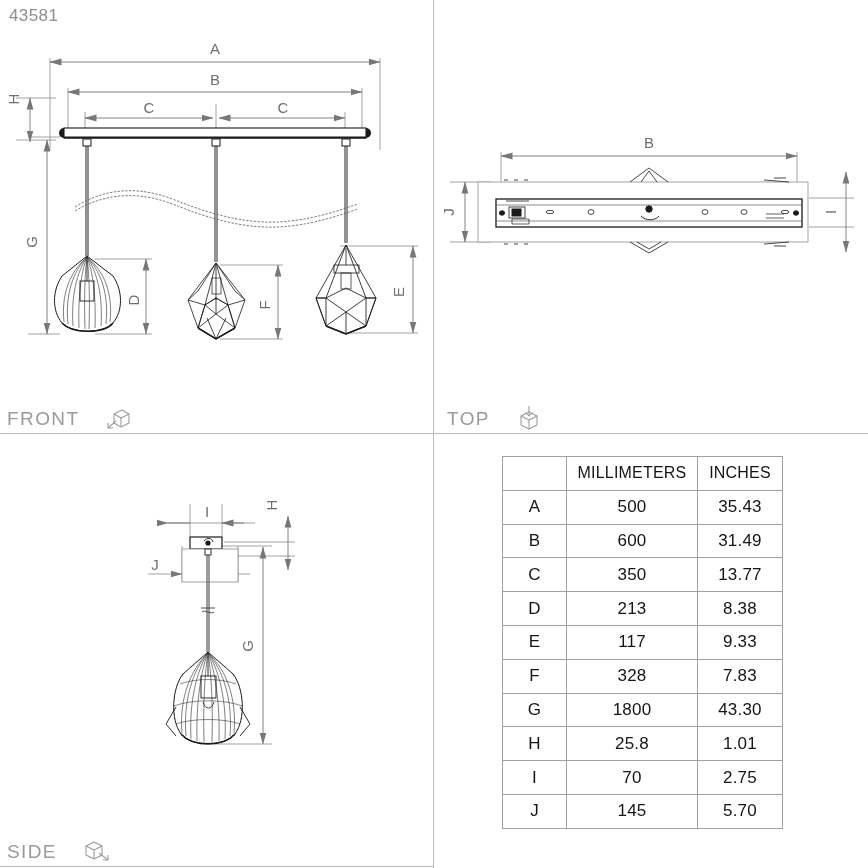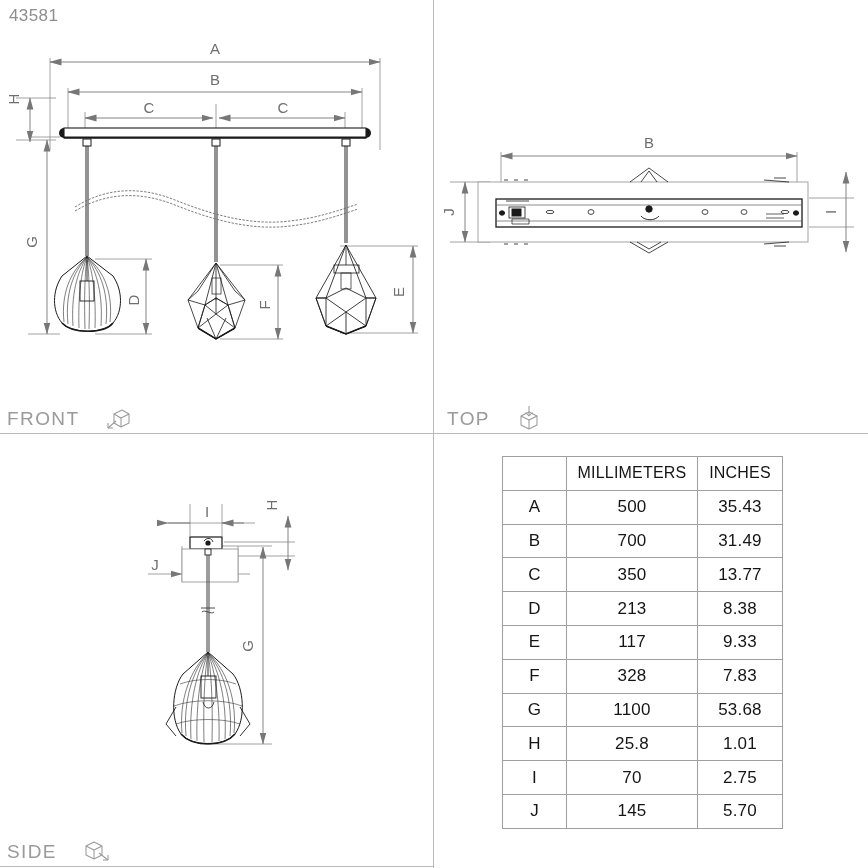--- a/index.html
+++ b/index.html
@@ -458,21 +458,21 @@
         </tr>
       </thead>
       <tbody>
         <tr>
           <td>A</td>
           <td>500</td>
           <td>35.43</td>
         </tr>
         <tr>
           <td>B</td>
-          <td>700</td>
+          <td>600</td>
           <td>31.49</td>
         </tr>
         <tr>
           <td>C</td>
           <td>350</td>
           <td>13.77</td>
         </tr>
         <tr>
           <td>D</td>
           <td>213</td>
@@ -483,22 +483,22 @@
           <td>117</td>
           <td>9.33</td>
         </tr>
         <tr>
           <td>F</td>
           <td>328</td>
           <td>7.83</td>
         </tr>
         <tr>
           <td>G</td>
-          <td>1100</td>
-          <td>53.68</td>
+          <td>1800</td>
+          <td>43.30</td>
         </tr>
         <tr>
           <td>H</td>
           <td>25.8</td>
           <td>1.01</td>
         </tr>
         <tr>
           <td>I</td>
           <td>70</td>
           <td>2.75</td>

